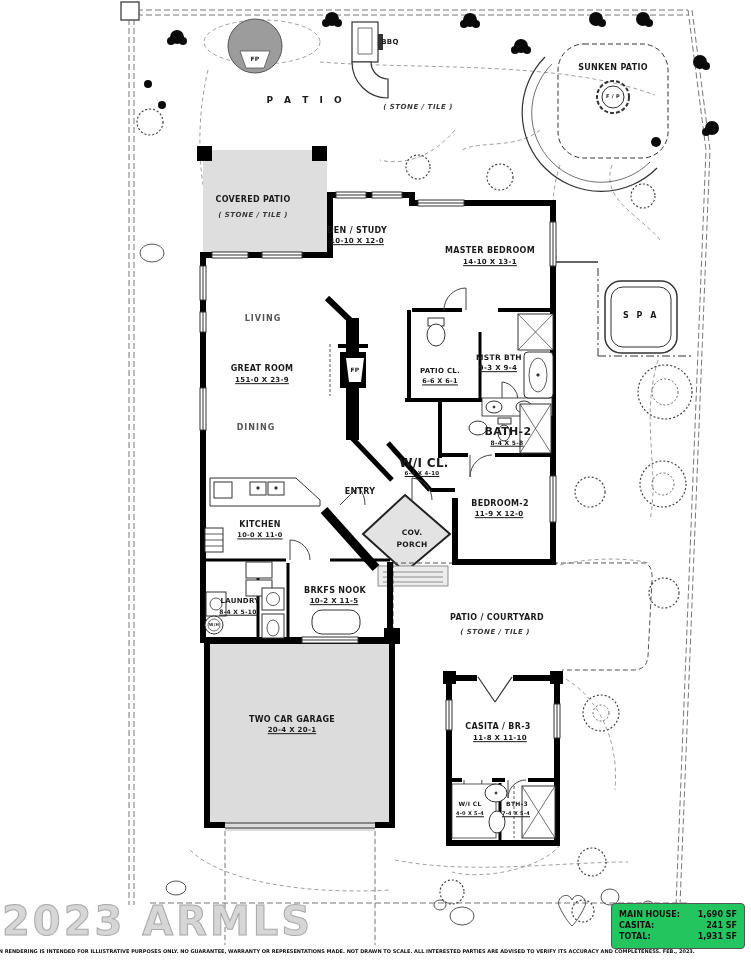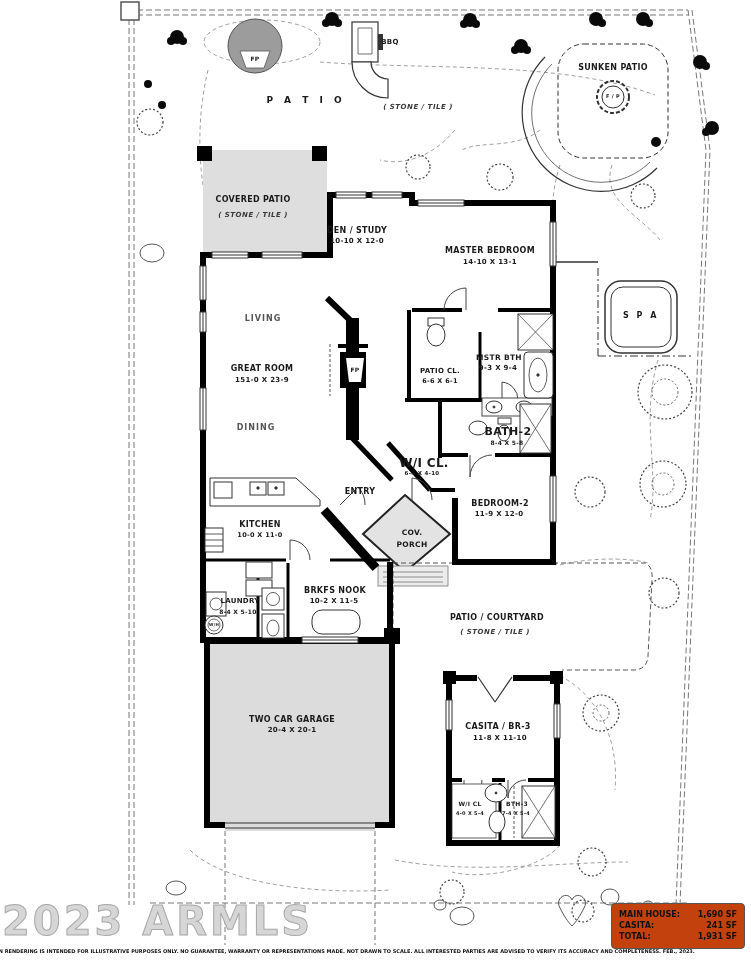--- a/index.html
+++ b/index.html
@@ -2,36 +2,36 @@
 <html><head>
 <meta charset="utf-8">
 <style>
   html,body{margin:0;padding:0;background:#fff;}
   #plan{position:relative;width:751px;height:960px;background:#fff;overflow:hidden;
         font-family:"DejaVu Sans",sans-serif;}
   #plan svg{position:absolute;left:0;top:0;}
   .lbl{position:absolute;transform:translate(-50%,-50%);white-space:nowrap;
        font-weight:bold;color:#1a1a1a;font-size:8px;letter-spacing:.3px;
        text-align:center;line-height:1.1;}
-  .dims{font-size:7px;}
+  .dims{font-size:7px;text-decoration:underline;}
   .note{font-style:italic;font-weight:600;font-size:7px;color:#3a3a3a;letter-spacing:.5px;}
   .ital{color:#555;font-weight:bold;font-size:8px;letter-spacing:1px;}
   .sm{font-size:6px;}
   .xs{font-size:5px;}
   .spaced{letter-spacing:4px;font-size:9px;}
   .spa-sp{letter-spacing:2.5px;}
   .watermark{position:absolute;left:2px;top:898px;font-size:40px;font-weight:bold;
        color:#d6d6d6;-webkit-text-stroke:1px #a8a8a8;letter-spacing:3px;}
   .address{position:absolute;left:263px;top:933px;transform:translate(-50%,-50%);
        font-family:"Liberation Serif",serif;font-weight:bold;font-size:14px;
        letter-spacing:1.2px;color:#111;}
   .disclaimer{position:absolute;left:332px;top:951px;transform:translate(-50%,-50%);
        font-size:5px;font-weight:bold;color:#111;white-space:nowrap;}
   .sqft{position:absolute;left:611px;top:903px;width:134px;box-sizing:border-box;
-       border:1.5px solid #555;border-radius:4px;background:#c2410c;padding:5px 7px;}
+       border:1.5px solid #555;border-radius:4px;background:#22c55e;padding:5px 7px;}
   .sqft-row{display:flex;justify-content:space-between;font-size:8px;font-weight:bold;
        color:#111;line-height:1.4;}
 </style>
 </head>
 <body>
 
 <div id="plan">
 
   <svg width="751" height="960" viewBox="0 0 751 960">
 

